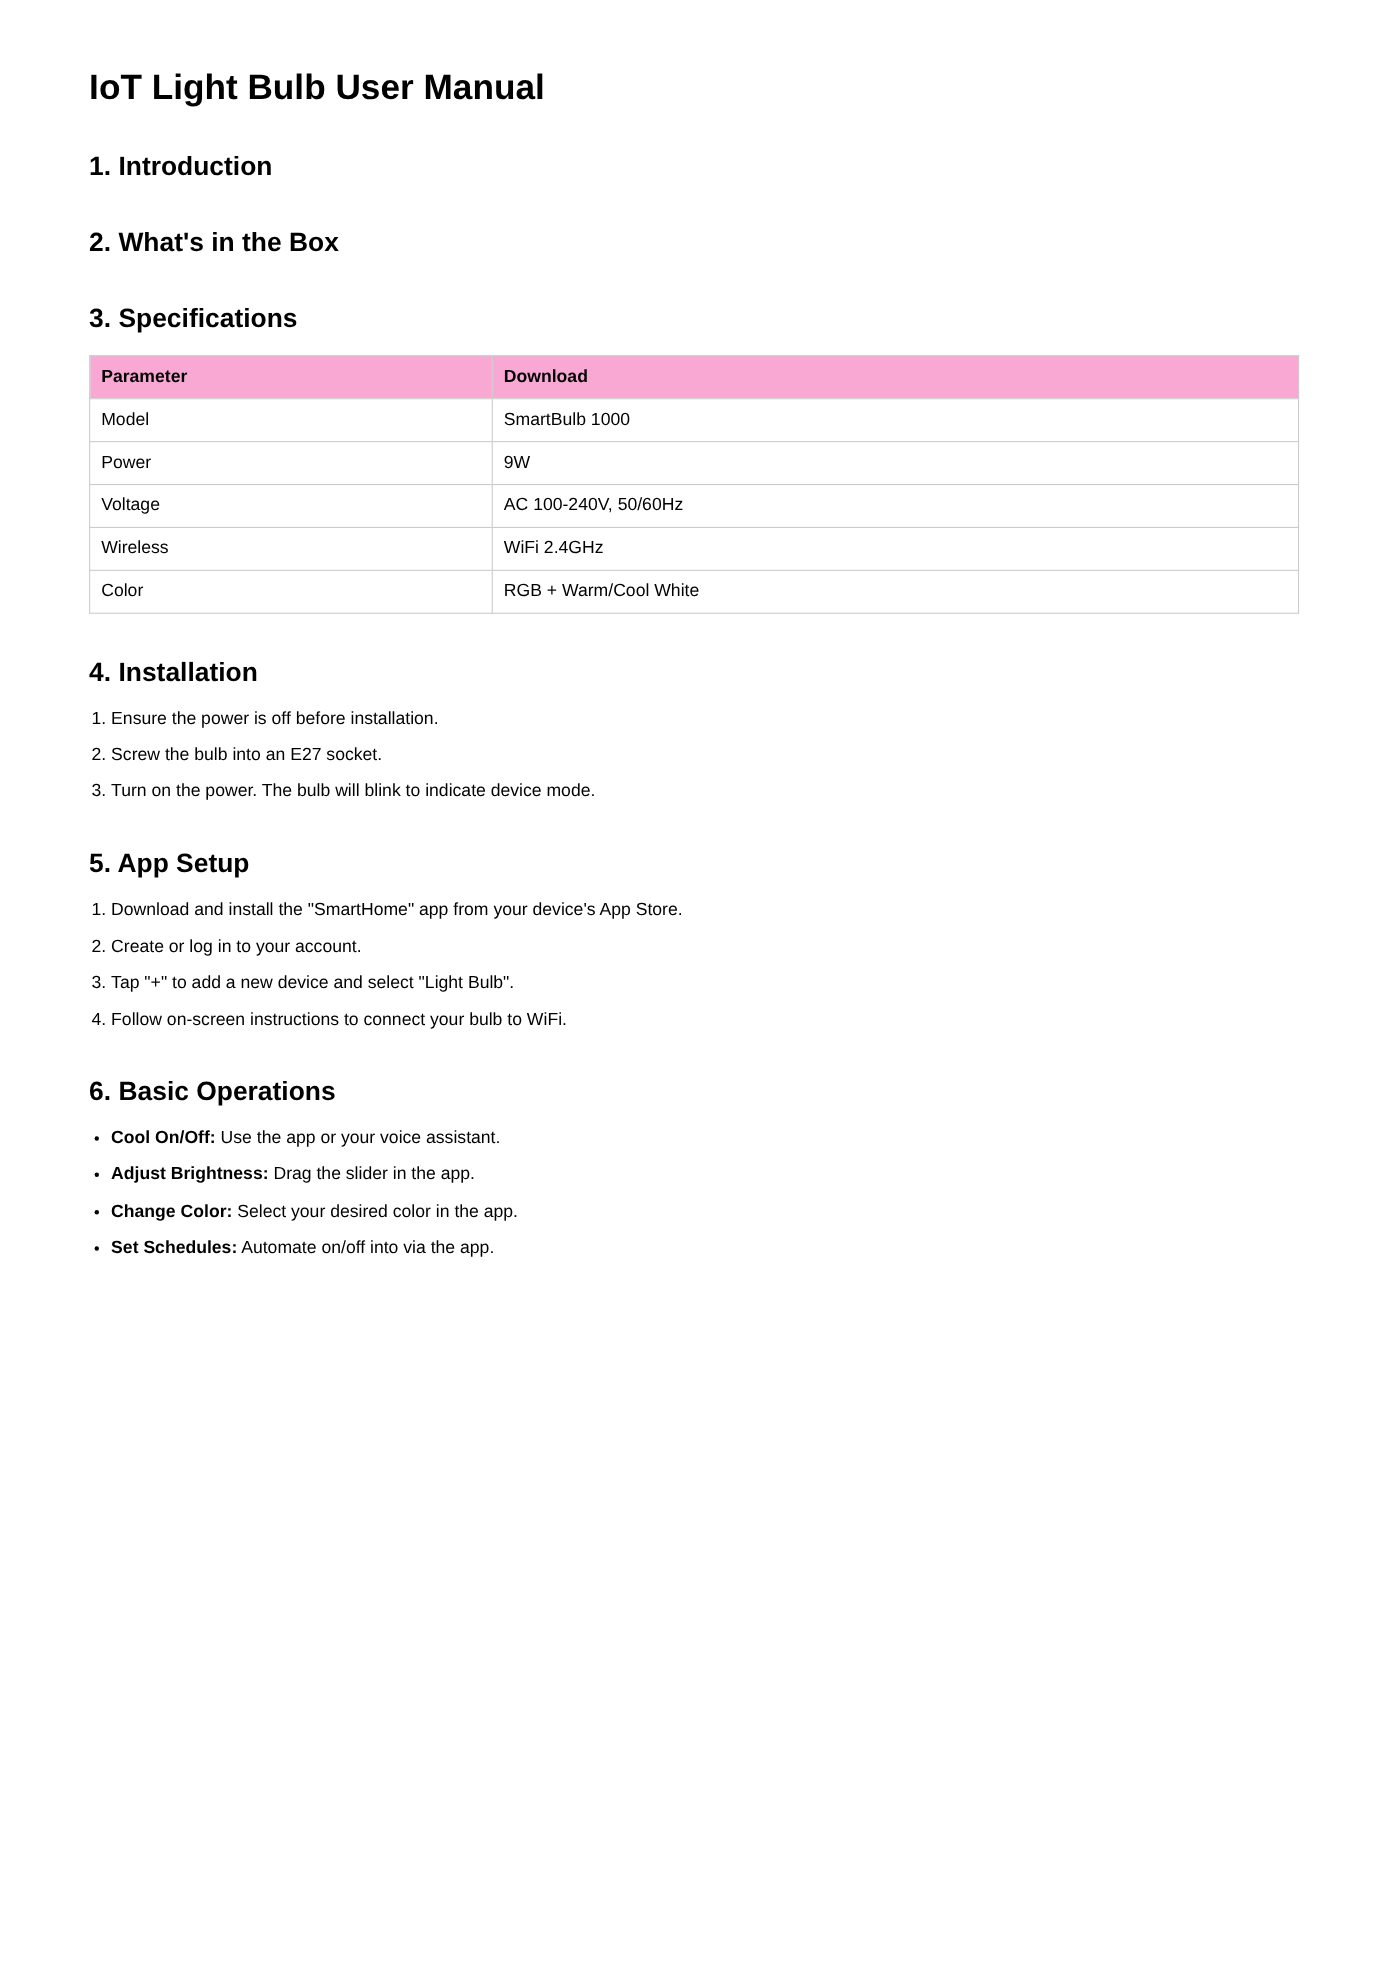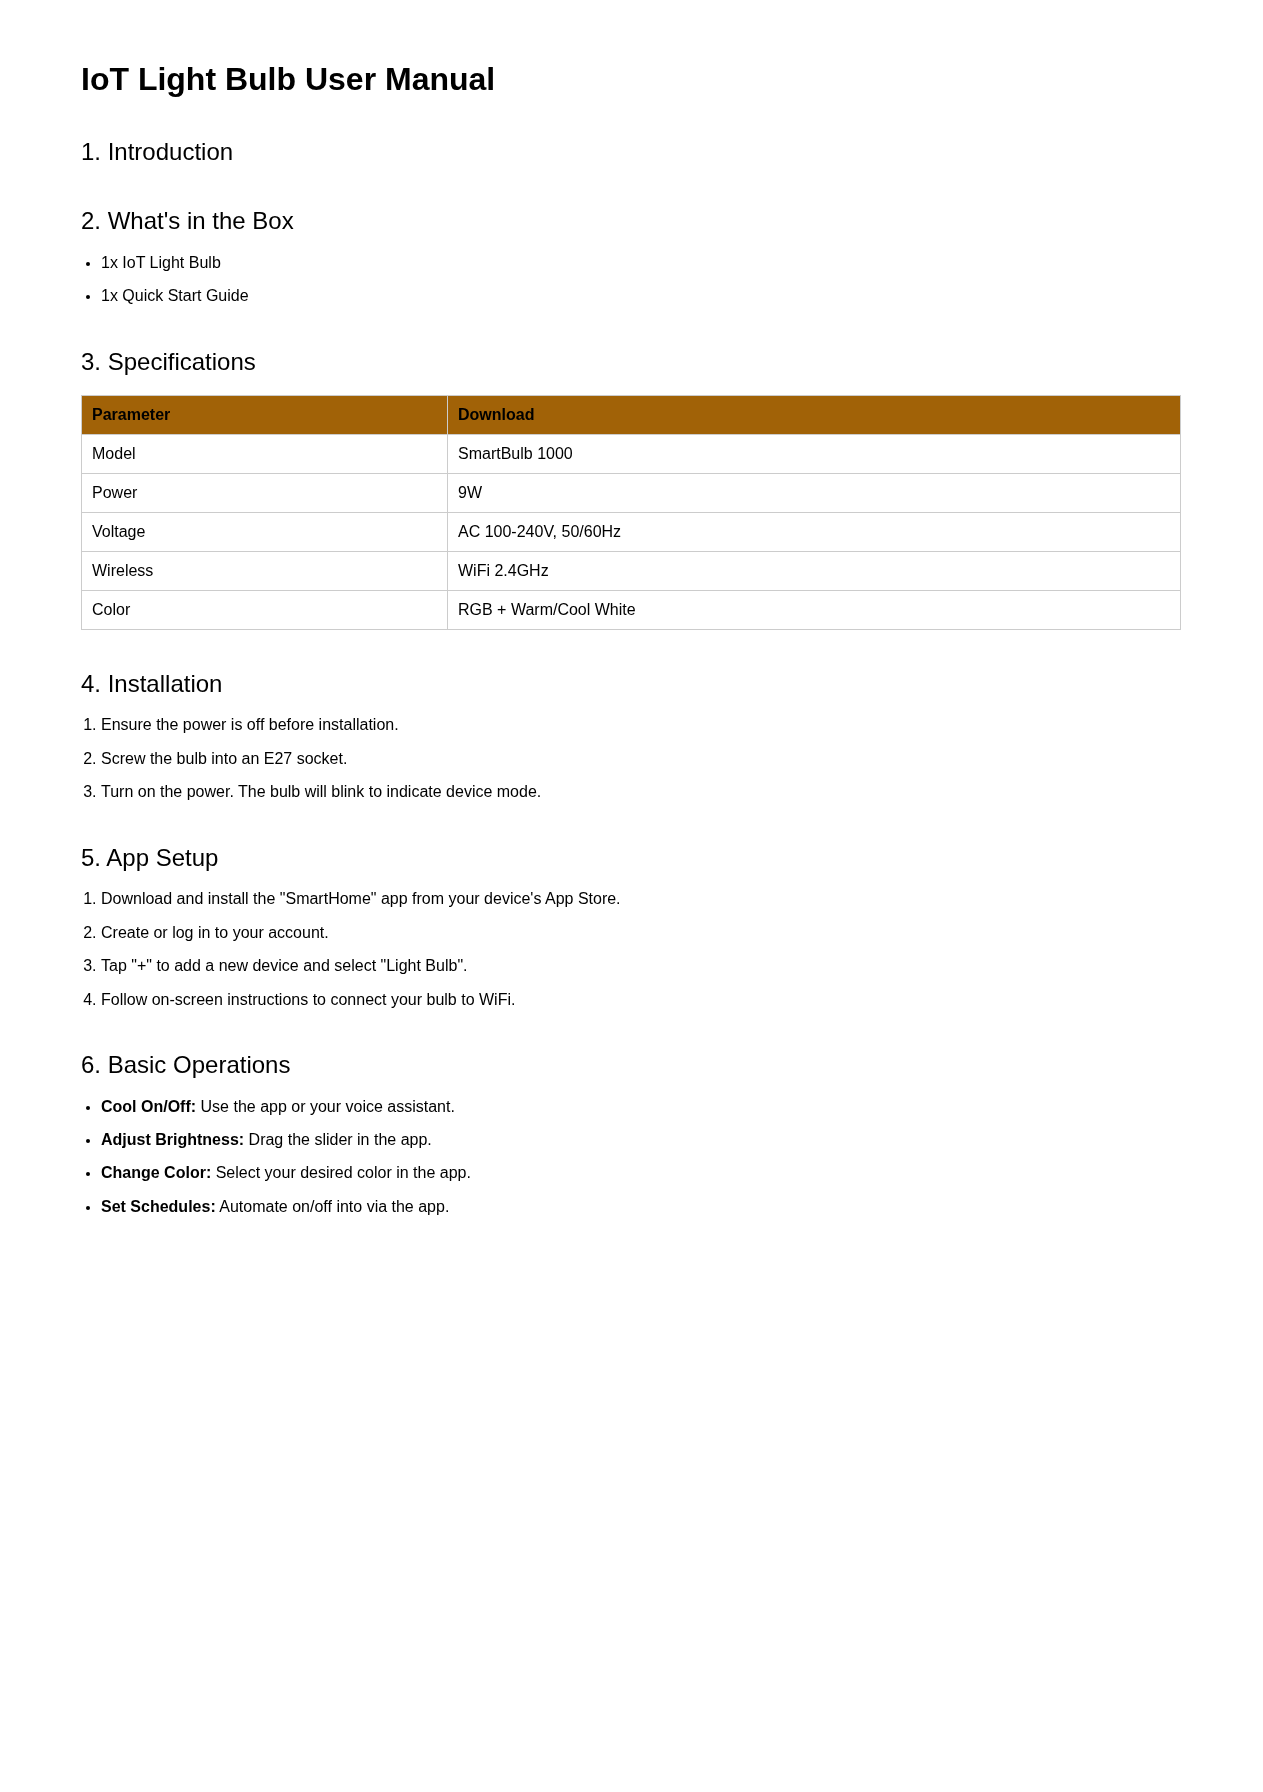--- a/index.html
+++ b/index.html
@@ -22,21 +22,21 @@
       width: 1263px;
     }
     h1 {
       font-size: 32px;
       font-weight: bold;
       margin: 22px 0 0 0;
       line-height: 1.2;
     }
     h2 {
       font-size: 24px;
-      font-weight: normal;
+      font-weight: bold;
       margin: 0;
       line-height: 1.2;
     }
     .section {
       margin-top: 40px;
     }
     .section.first {
       margin-top: 40px;
     }
     p {
@@ -60,42 +60,38 @@
     th, td {
       border: 1px solid #cccccc;
       padding: 8px 10px;
       text-align: left;
       font-size: 16px;
       height: 22px;
       line-height: 22px;
     }
     th {
       font-weight: bold;
-      background: #a16207;
+      background: #f9a8d4;
     }
     th.col1, td.col1 { width: 345px; }
     b { font-weight: bold; }
   </style>
 </head>
 <body>
 
 <div class="page">
 
   <h1>IoT Light Bulb User Manual</h1>
 
   <section class="section first">
     <h2>1. Introduction</h2>
   </section>
 
   <section class="section">
     <h2>2. What's in the Box</h2>
-    <ul>
-      <li>1x IoT Light Bulb</li>
-      <li>1x Quick Start Guide</li>
-    </ul>
   </section>
 
   <section class="section">
     <h2>3. Specifications</h2>
     <table>
       <thead>
         <tr>
           <th class="col1">Parameter</th>
           <th>Download</th>
         </tr>

